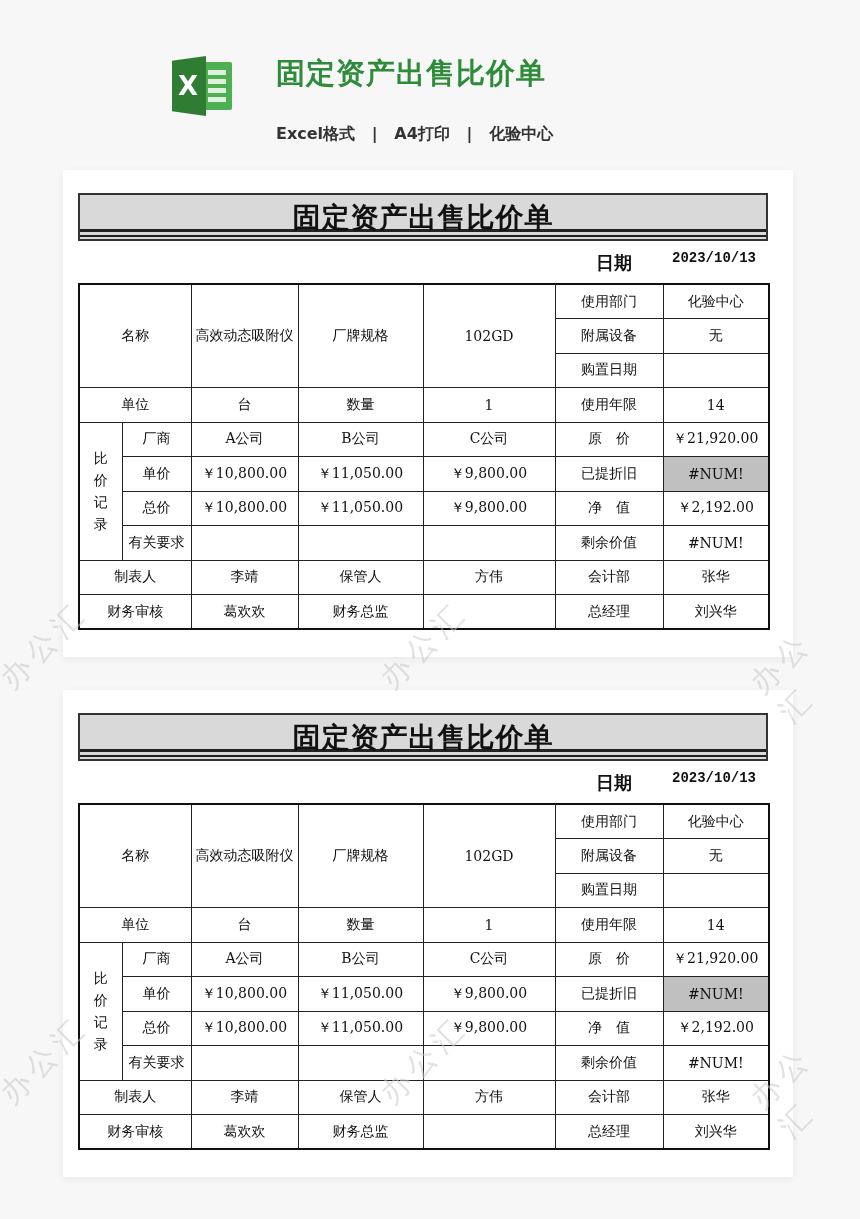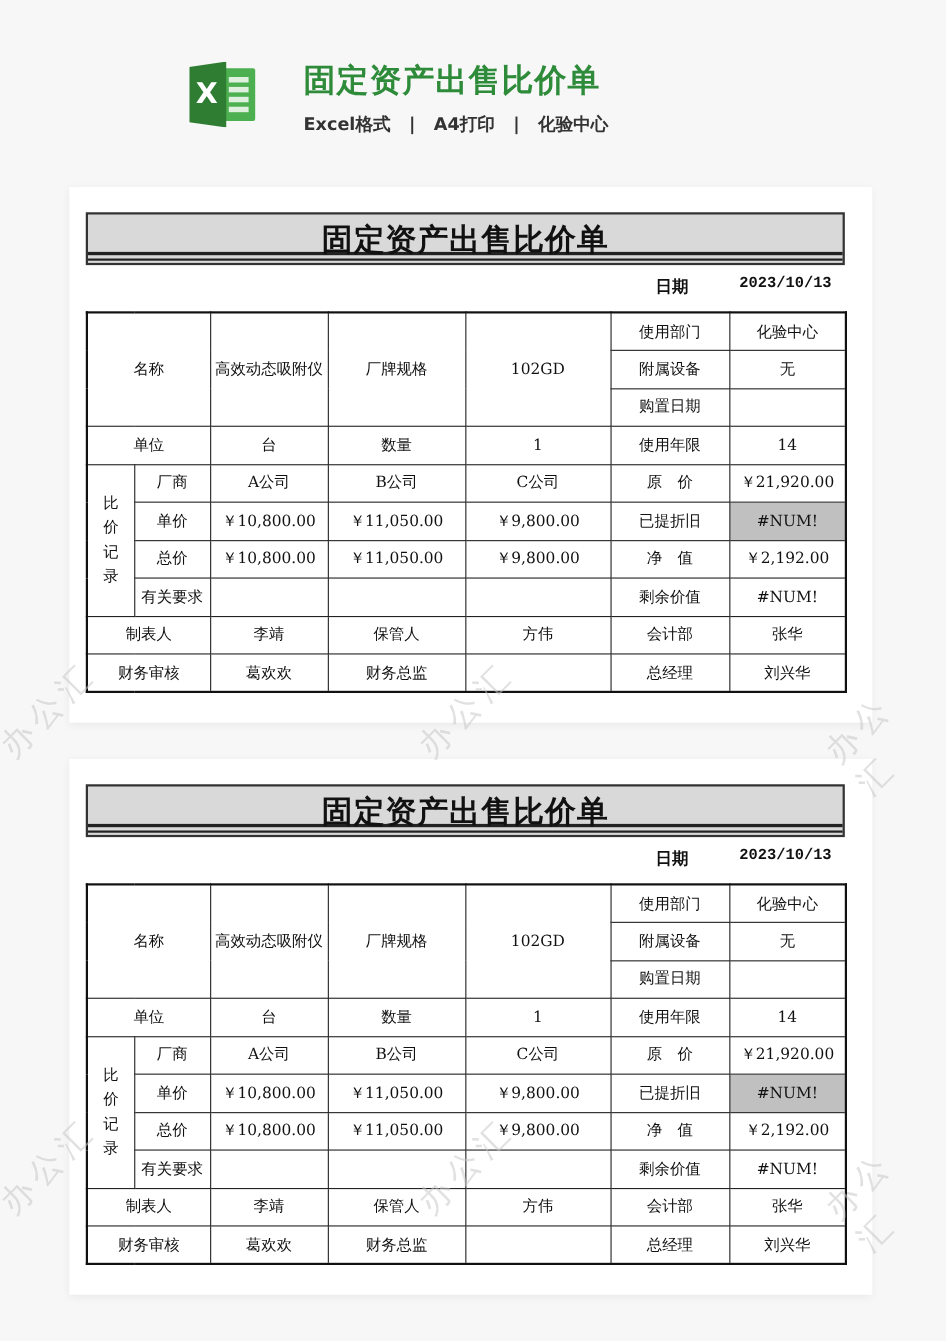--- a/index.html
+++ b/index.html
@@ -17,36 +17,36 @@
   .logo .back { position: absolute; left: 22px; top: 6px; width: 38px; height: 48px; background: #4caf50; border-radius: 2px; }
   .logo .back .ln { position: absolute; left: 14px; width: 18px; height: 5px; background: #dff0df; }
   .logo .front { position: absolute; left: 0; top: 0; width: 34px; height: 60px; background: #2e7d32;
     clip-path: polygon(0 8%, 100% 0, 100% 100%, 0 92%); }
   .logo .front span { position: absolute; left: 6px; top: 15px; font-family: "DejaVu Sans", sans-serif; font-weight: bold;
     color: #fff; font-size: 26px; line-height: 30px; }
   .h-title { position: absolute; left: 276px; top: 54px; font-family: "DejaVu Sans", sans-serif; font-weight: bold;
     font-size: 29px; color: #2e8b3a; letter-spacing: 1px; }
   .h-sub { position: absolute; left: 276px; top: 103px; font-family: "DejaVu Sans", sans-serif; font-weight: bold;
     font-size: 16px; color: #333; display: flex; gap: 0; }
-  .h-sub span { white-space: pre; }
+  .h-sub span { white-space: pre; margin-top: 21px; }
 
   
   .sheet { position: absolute; left: 63px; width: 730px; height: 487px; background: #fff;
     box-shadow: 0 2px 8px rgba(0,0,0,0.06); }
   .sheet.s1 { top: 170px; }
   .sheet.s2 { top: 690px; }
 
   .title-box { position: absolute; left: 15px; top: 23px; width: 690px; height: 48px;
     background: #d9d9d9; border: 2px solid #333; }
   .title-box .line1 { position: absolute; left: 0; right: 0; top: 34px; height: 3px; background: #222; }
   .title-box .line2 { position: absolute; left: 0; right: 0; top: 40px; height: 2px; background: #222; }
   .title-box .tt { position: absolute; left: 0; right: 0; top: 4px; text-align: center; font-weight: bold;
     font-size: 28px; letter-spacing: 1px; font-family: "DejaVu Serif", serif; color: #111; }
 
-  .date-label { position: absolute; left: 533px; top: 81px; font-family: "DejaVu Sans", sans-serif; font-weight: bold; font-size: 15px; }
+  .date-label { position: absolute; left: 533px; top: 81px; font-family: "DejaVu Sans", sans-serif; font-weight: bold; font-size: 18px; }
   .date-value { position: absolute; left: 609px; top: 80px; font-size: 14px; font-weight: bold; font-family: Liberation Mono, monospace; }
 
   table.grid { position: absolute; left: 15px; top: 113px; width: 690px; border-collapse: collapse;
     border: 2.5px solid #111; table-layout: fixed; }
   table.grid td { border: 1.2px solid #222; height: 34.5px; text-align: center; vertical-align: middle;
     font-size: 14px; padding: 0; white-space: nowrap; overflow: hidden; }
   td.gray { background: #c0c0c0; }
   td.vert { line-height: 22px; white-space: normal !important; }
   td.vert span { display: block; }
 

